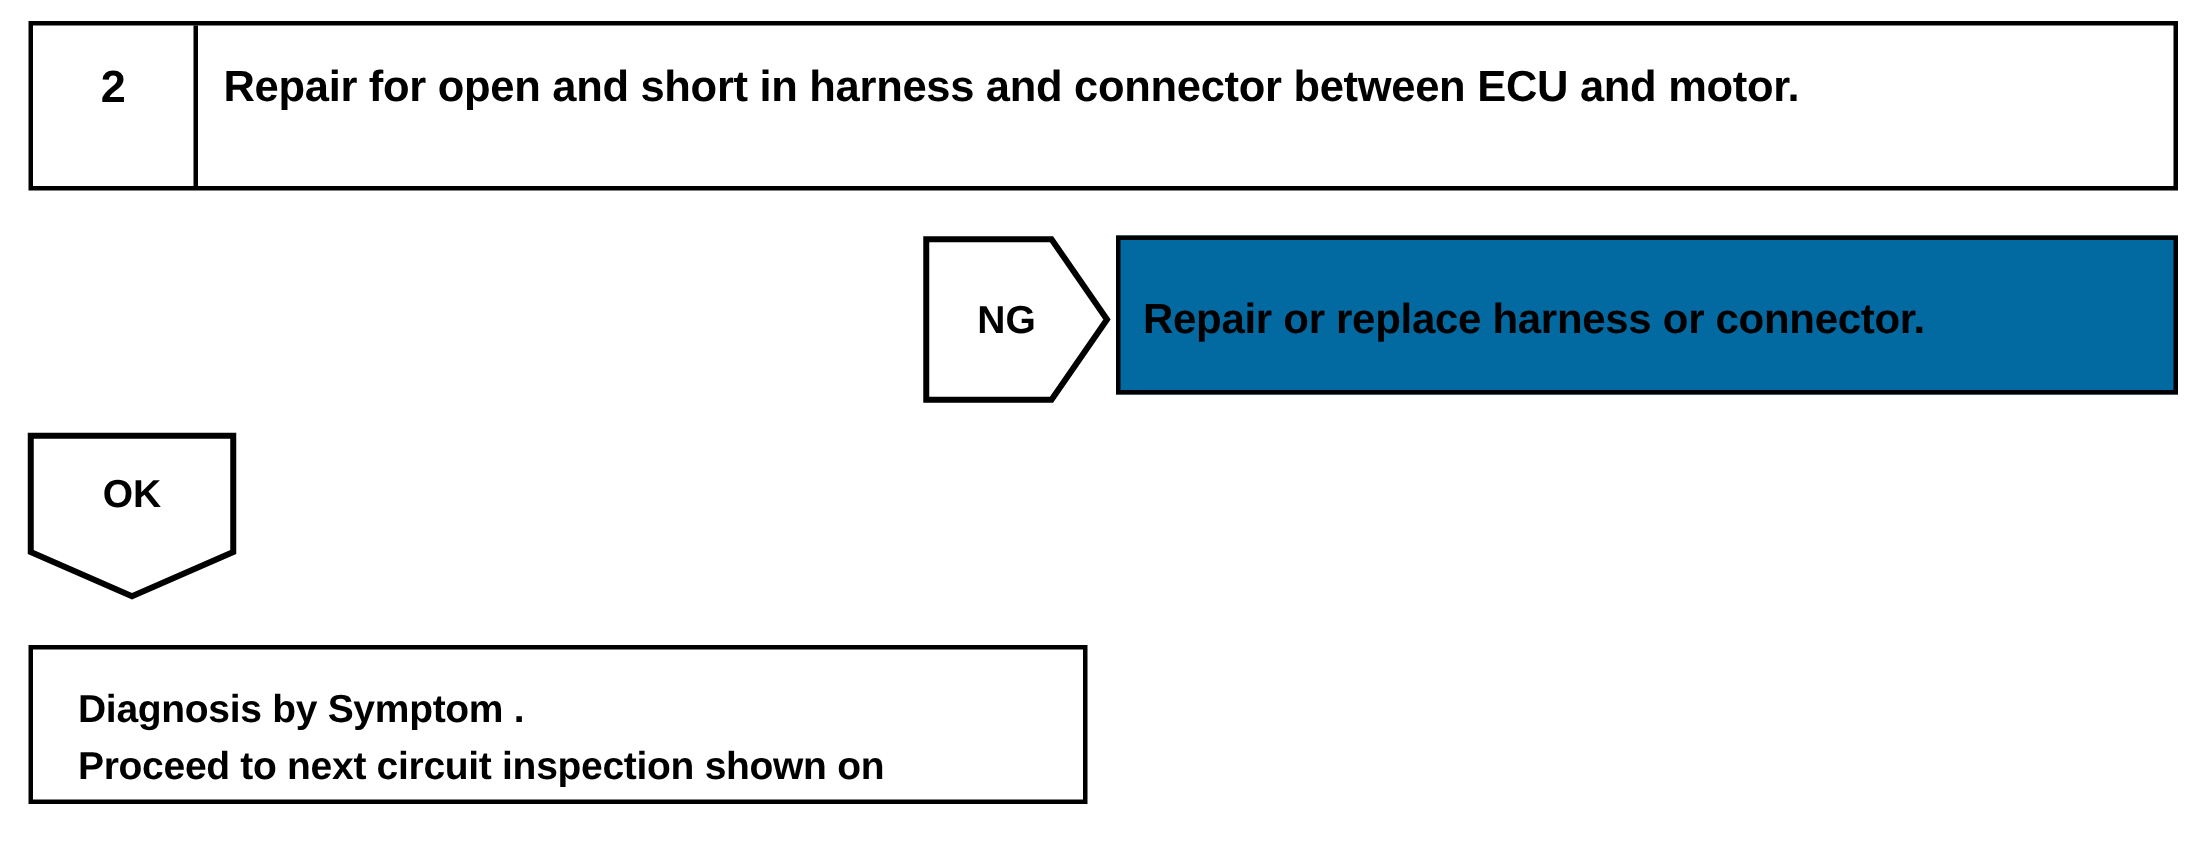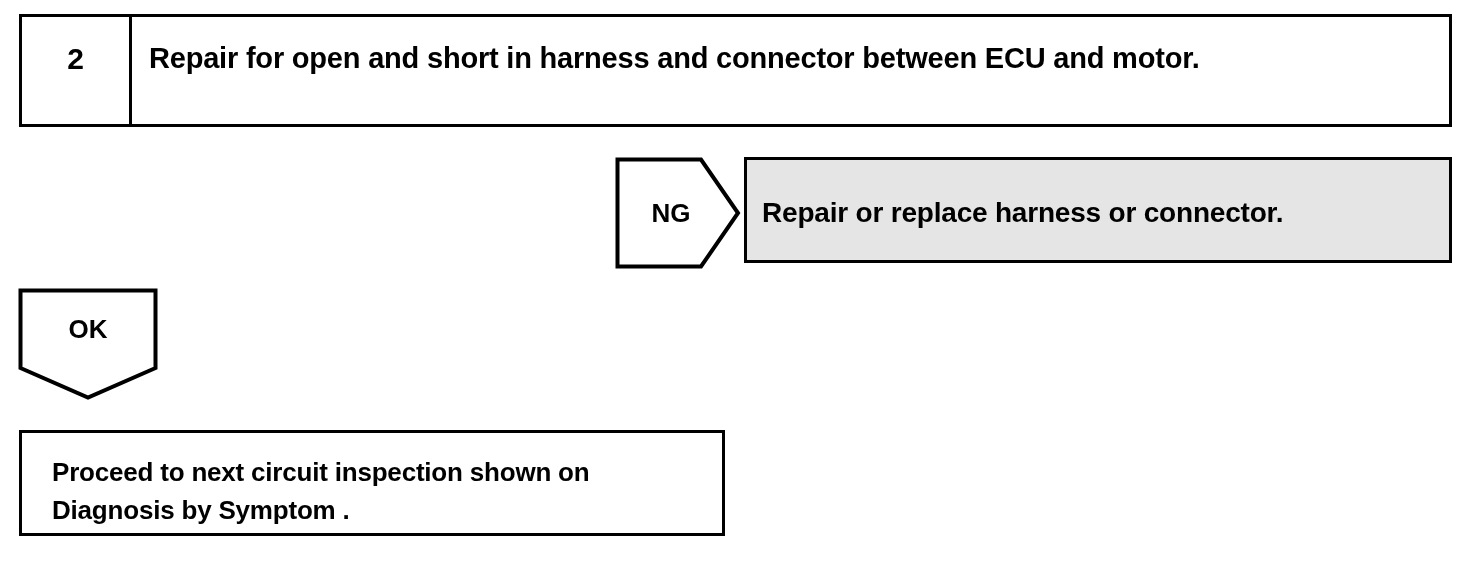--- a/index.html
+++ b/index.html
@@ -92,21 +92,21 @@
   }
 
   .ng-result-box {
     position: absolute;
     left: 744px;
     top: 157px;
     width: 708px;
     height: 106px;
     border: 3px solid #000;
     box-sizing: border-box;
-    background: #e5e5e5;
+    background: #0369a1;
   }
   .ng-result-text {
     position: absolute;
     left: 15px;
     top: 38px;
     font-size: 28px;
     font-weight: bold;
     line-height: 1.1;
     white-space: nowrap;
     letter-spacing: -0.2px;
@@ -184,18 +184,18 @@
 
   <div class="ok-arrow">
     <svg width="140" height="112" viewBox="0 0 140 112" xmlns="http://www.w3.org/2000/svg">
       <polygon points="2.5,2.5 137.5,2.5 137.5,80 70,109.5 2.5,80" fill="#ffffff" stroke="#000000" stroke-width="4" stroke-linejoin="miter"></polygon>
     </svg>
   </div>
   <div class="ok-label">OK</div>
 
   <div class="final-box">
     <div class="final-text">
+      <span class="line">Diagnosis by Symptom .</span>
       <span class="line">Proceed to next circuit inspection shown on</span>
-      <span class="line">Diagnosis by Symptom .</span>
     </div>
   </div>
 
 </div>
 
 </body></html>

